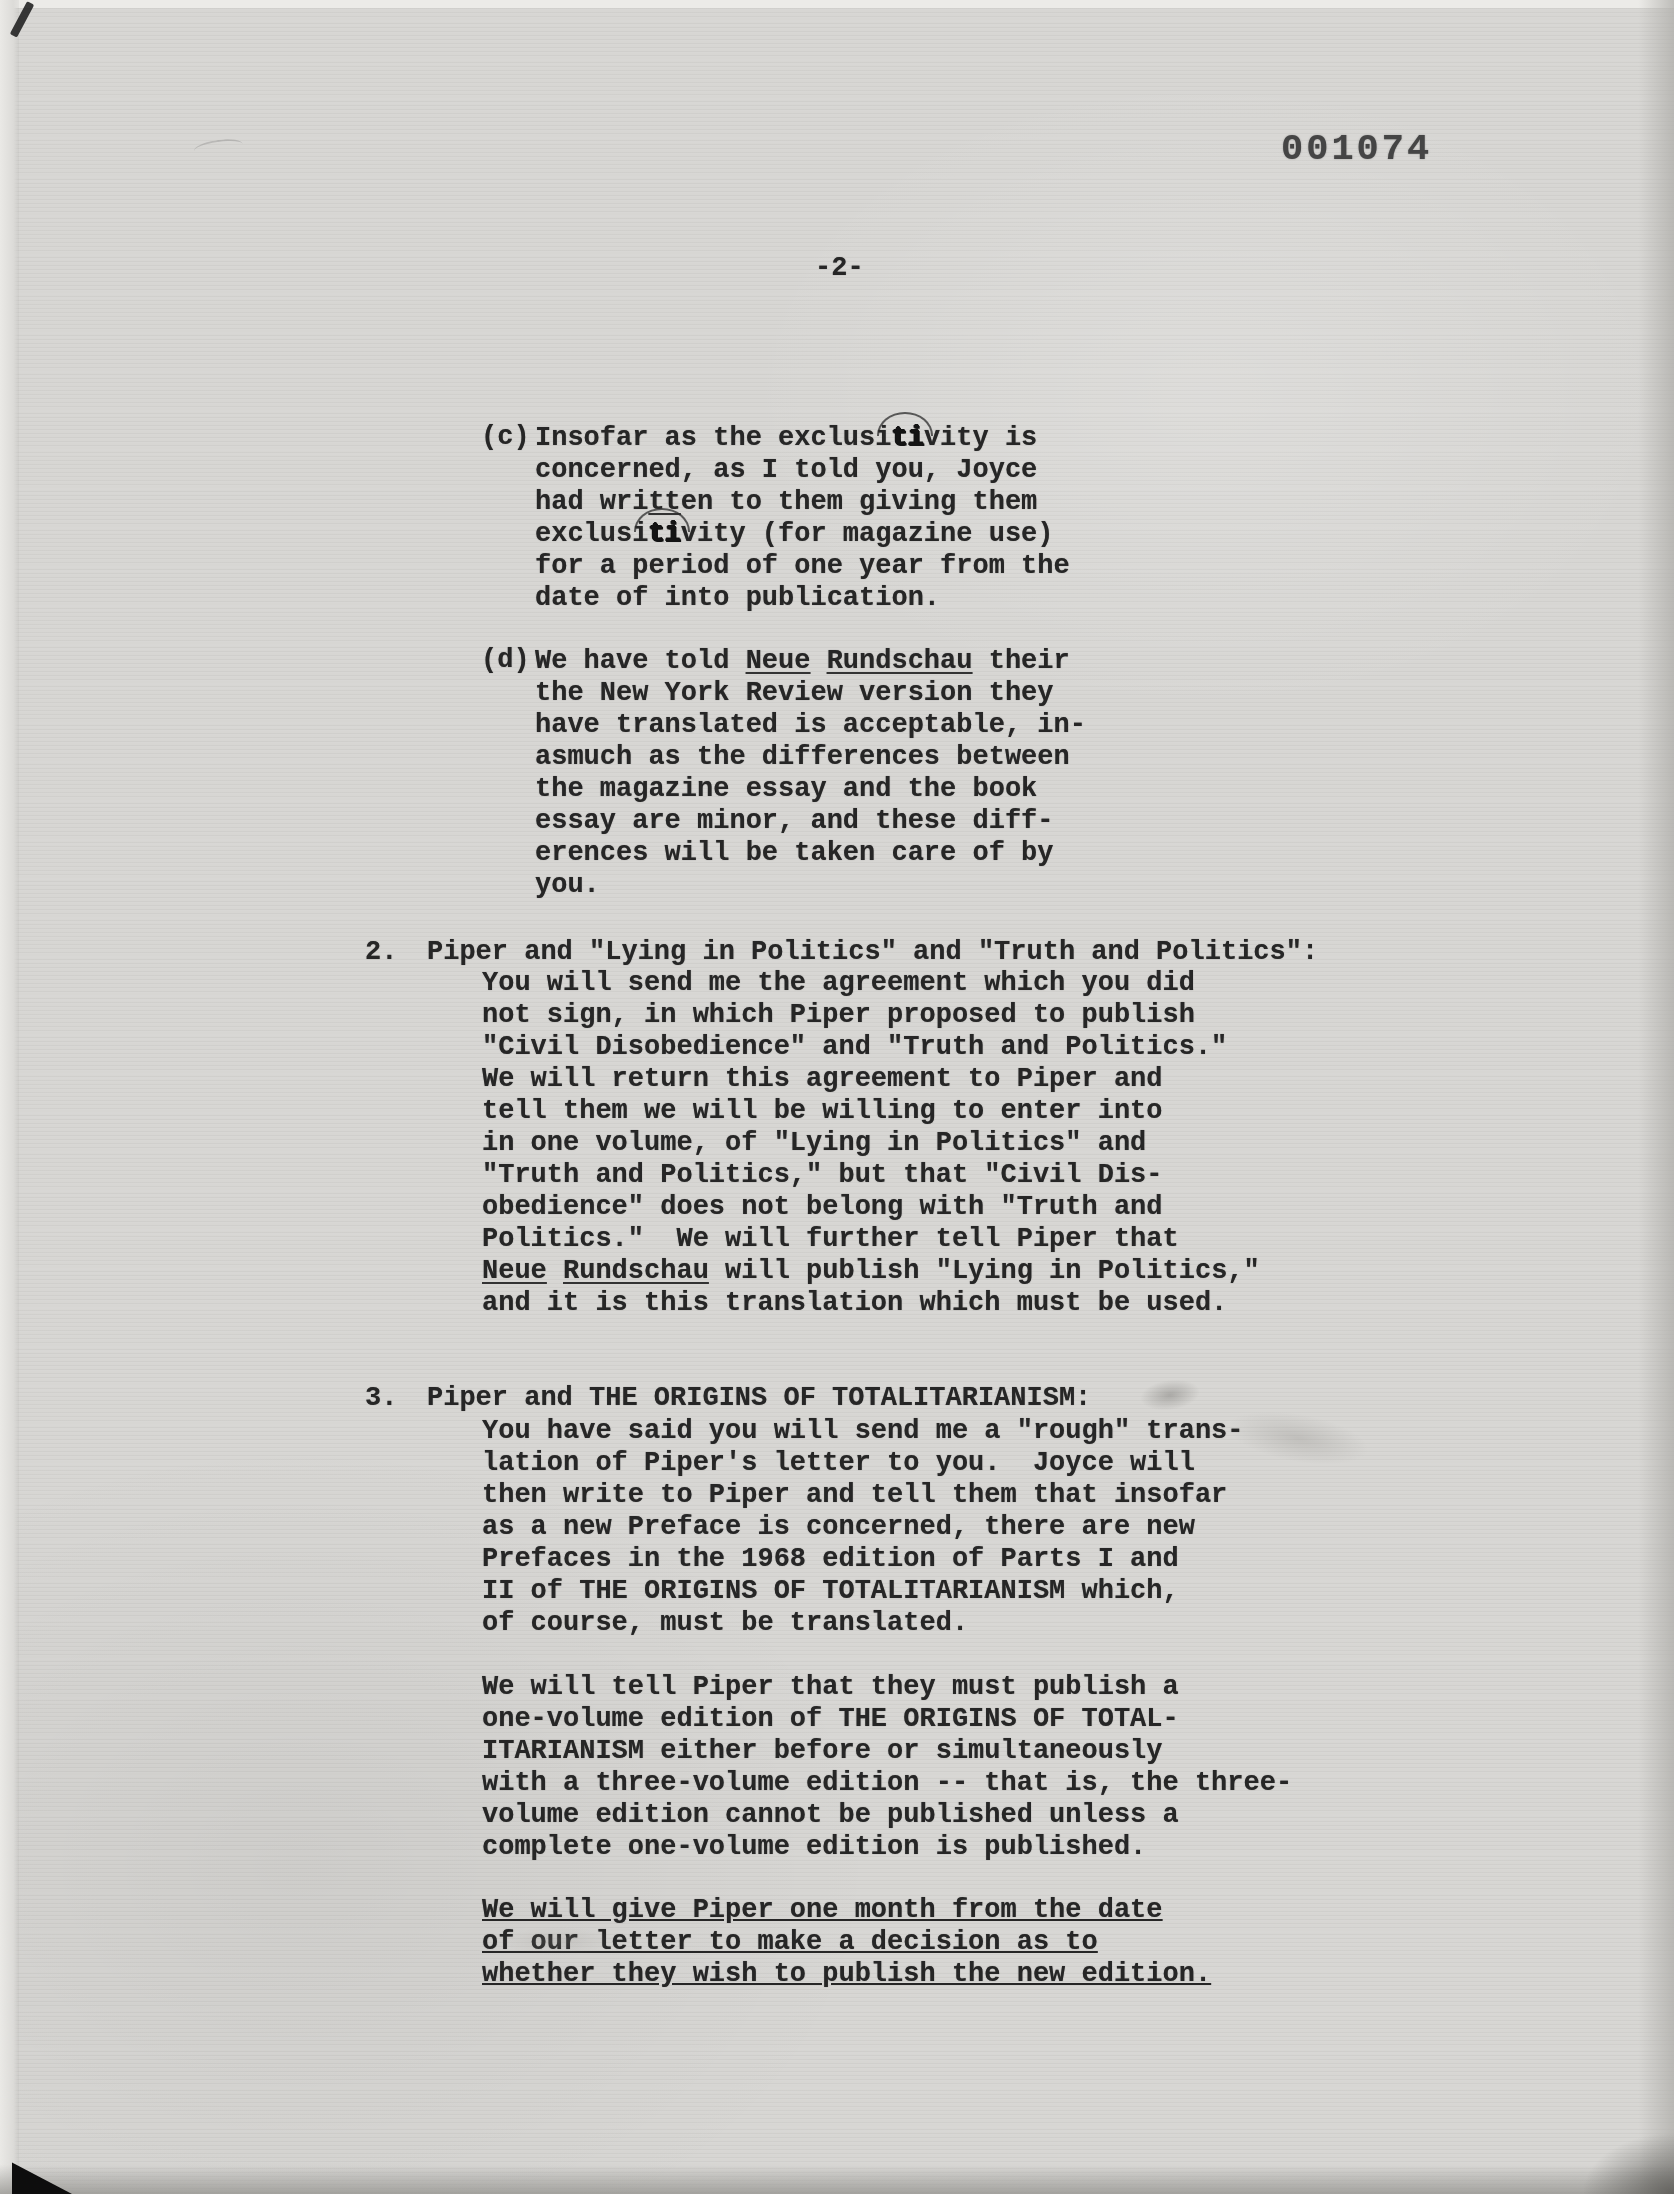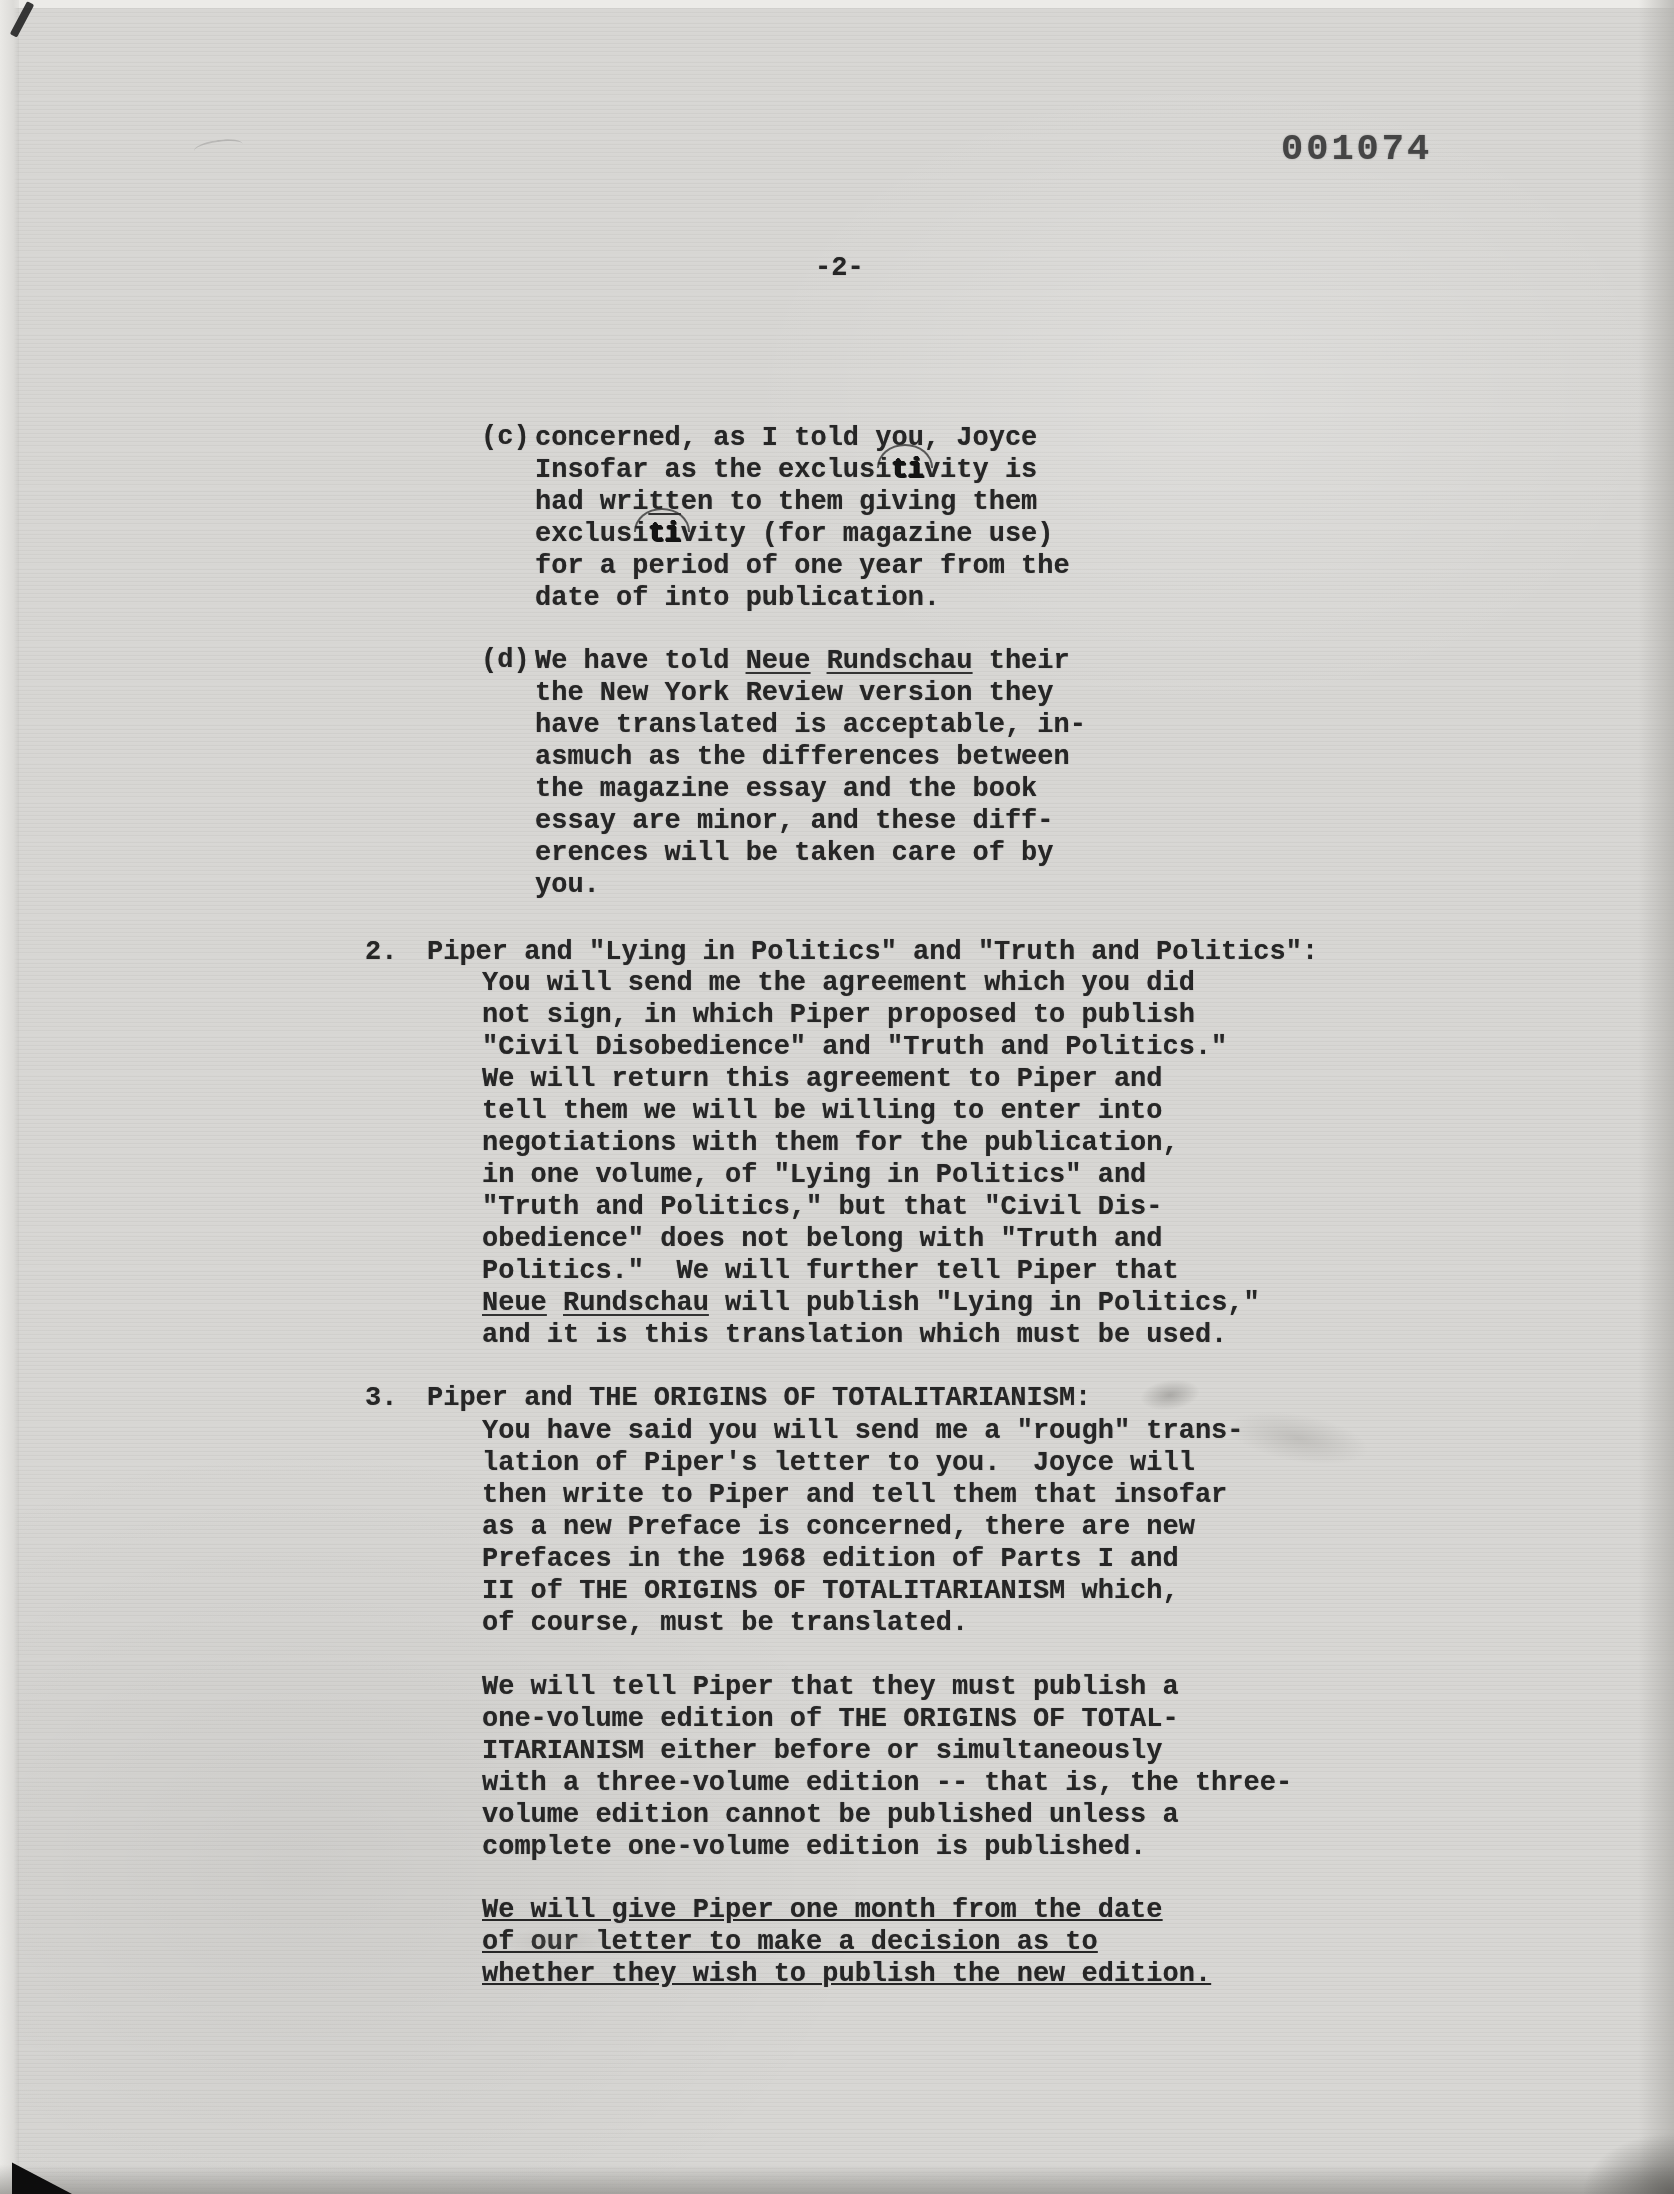--- a/index.html
+++ b/index.html
@@ -55,22 +55,22 @@
 <body>
 
 <div class="page">
 
   <div class="stamp">001074</div>
   <div class="pagenum mono">-2-</div>
 
   <div class="block mono" style="left:535px;top:422px;">
     <span class="marker">(c)</span>
     <div>
+        <div class="line"><span>Insofar as the exclusi</span><span class="blot">ti</span><span>vity is</span></div>
         <div class="line"><span>concerned, as I told you, Joyce</span></div>
-        <div class="line"><span>Insofar as the exclusi</span><span class="blot">ti</span><span>vity is</span></div>
         <div class="line"><span>had wri</span><span class="u">tt</span><span>en to them giving them</span></div>
         <div class="line"><span>exclusi</span><span class="blot">ti</span><span>vity (for magazine use)</span></div>
         <div class="line"><span>for a period of one year from the</span></div>
         <div class="line"><span>date of into publication.</span></div>
       </div>
   </div>
 
   <div class="block mono" style="left:535px;top:645px;">
     <span class="marker">(d)</span>
     <div>
@@ -89,21 +89,20 @@
     <span class="itemnum">2.</span>
     <span>Piper and "Lying in Politics" and "Truth and Politics":</span>
   </div>
   <div class="block mono" style="left:482px;top:967px;">
     <div>
         <div class="line"><span>You will send me the agreement which you did</span></div>
         <div class="line"><span>not sign, in which Piper proposed to publish</span></div>
         <div class="line"><span>"Civil Disobedience" and "Truth and Politics."</span></div>
         <div class="line"><span>We will return this agreement to Piper and</span></div>
         <div class="line"><span>tell them we will be willing to enter into</span></div>
-        <div class="line"><span>negotiations with them for the publication,</span></div>
         <div class="line"><span>in one volume, of "Lying in Politics" and</span></div>
         <div class="line"><span>"Truth and Politics," but that "Civil Dis-</span></div>
         <div class="line"><span>obedience" does not belong with "Truth and</span></div>
         <div class="line"><span>Politics."  We will further tell Piper that</span></div>
         <div class="line"><span class="u">Neue</span><span> </span><span class="u">Rundschau</span><span> will publish "Lying in Politics,"</span></div>
         <div class="line"><span>and it is this translation which must be used.</span></div>
       </div>
   </div>
 
   <div class="block mono" style="left:427px;top:1383px;">

